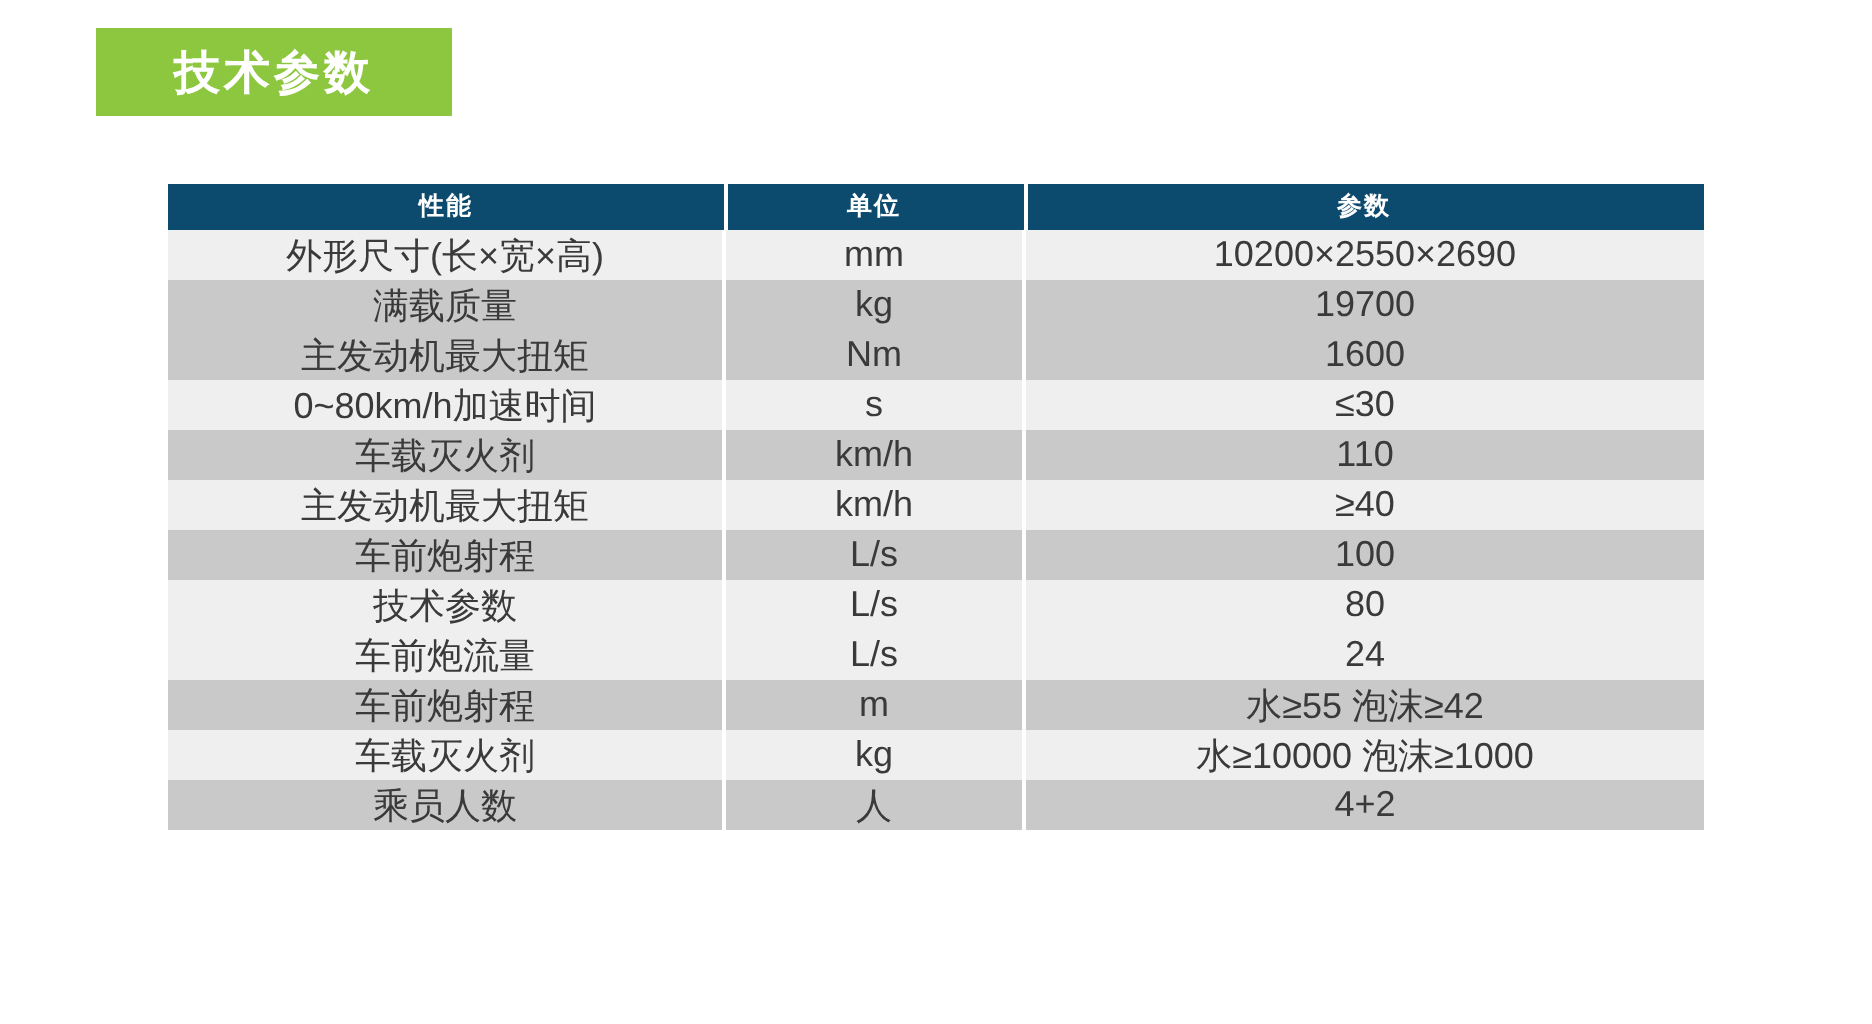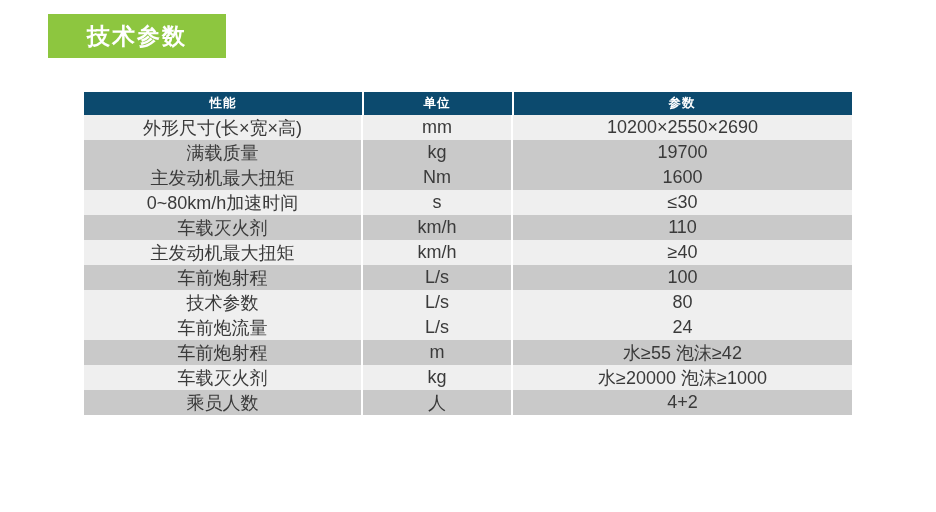--- a/index.html
+++ b/index.html
@@ -159,21 +159,21 @@
           <td>24</td>
         </tr>
         <tr class="row-even">
           <td>车前炮射程</td>
           <td>m</td>
           <td>水≥55 泡沫≥42</td>
         </tr>
         <tr class="row-odd">
           <td>车载灭火剂</td>
           <td>kg</td>
-          <td>水≥20000 泡沫≥1000</td>
+          <td>水≥10000 泡沫≥1000</td>
         </tr>
         <tr class="row-even">
           <td>乘员人数</td>
           <td>人</td>
           <td>4+2</td>
         </tr>
       </tbody>
   </table>
 
   <div class="th-sep-1"></div>

